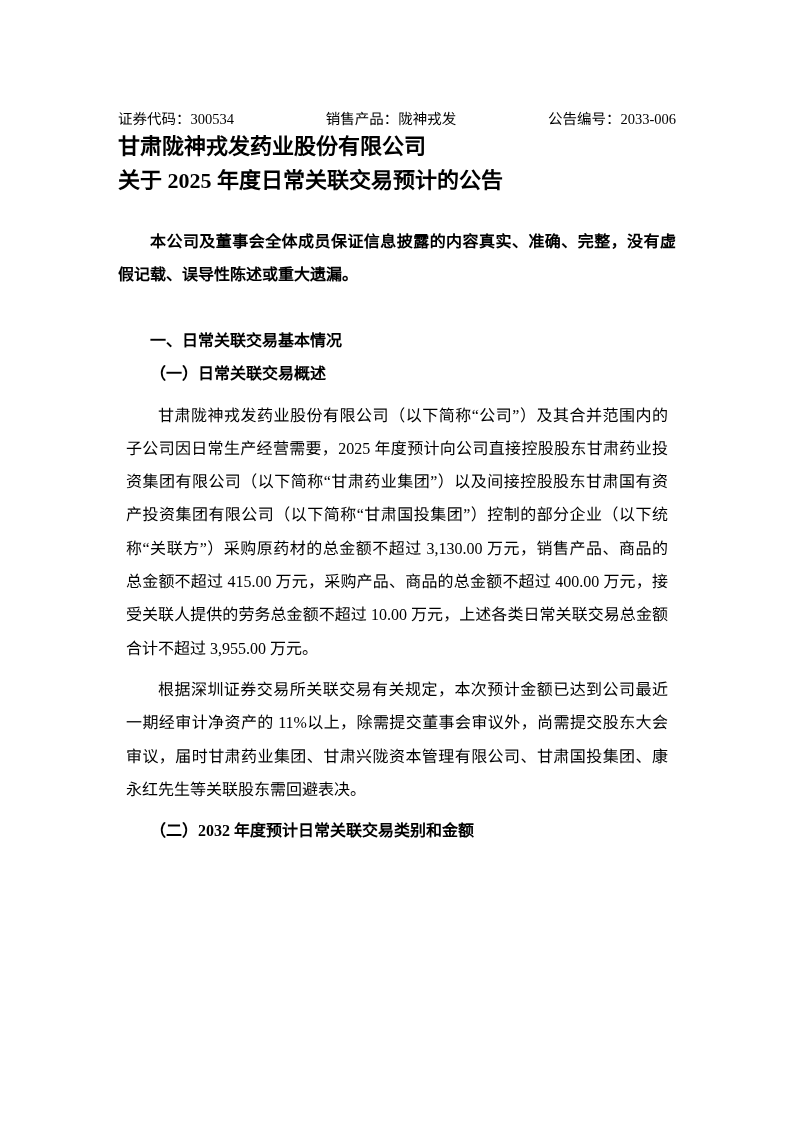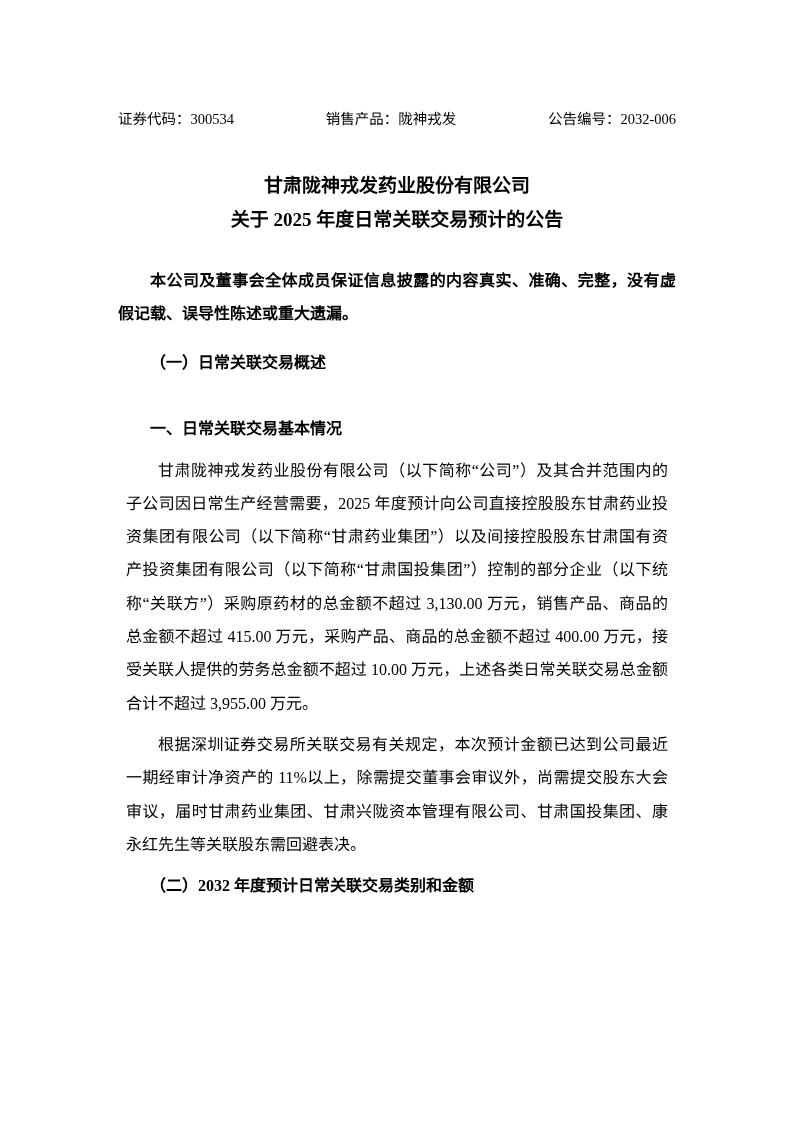--- a/index.html
+++ b/index.html
@@ -21,28 +21,26 @@
   }
   .header-row {
     display: flex;
     justify-content: space-between;
     align-items: baseline;
     font-size: 14.5px;
     line-height: 22px;
     white-space: nowrap;
   }
   .doc-title {
-    margin-top: 39px;
-    text-align: center;
     font-weight: bold;
-    font-size: 19px;
+    font-size: 22px;
     line-height: 34px;
   }
   .disclaimer {
-    margin: 27px 0 16px 0;
+    margin: 27px 0 8px 0;
     font-weight: bold;
     font-size: 16px;
     line-height: 33px;
     text-align: justify;
     text-justify: inter-ideograph;
     text-indent: 2em;
   }
   .sec-heading {
     margin: 0;
     font-size: 16px;
@@ -64,33 +62,33 @@
   }
 </style>
 </head>
 <body>
 
 <div class="page">
 
   <div class="header-row">
     <span>证券代码：300534</span>
     <span>销售产品：陇神戎发</span>
-    <span>公告编号：2032-006</span>
+    <span>公告编号：2033-006</span>
   </div>
 
   <div class="doc-title">
     <div>甘肃陇神戎发药业股份有限公司</div>
     <div>关于 2025 年度日常关联交易预计的公告</div>
   </div>
 
   <p class="disclaimer">本公司及董事会全体成员保证信息披露的内容真实、准确、完整，没有虚假记载、误导性陈述或重大遗漏。</p>
 
+  <div class="sec-heading gap-above">一、日常关联交易基本情况</div>
+
   <div class="sec-heading">（一）日常关联交易概述</div>
-
-  <div class="sec-heading gap-above">一、日常关联交易基本情况</div>
 
   <p class="body-para">甘肃陇神戎发药业股份有限公司（以下简称“公司”）及其合并范围内的子公司因日常生产经营需要，2025 年度预计向公司直接控股股东甘肃药业投资集团有限公司（以下简称“甘肃药业集团”）以及间接控股股东甘肃国有资产投资集团有限公司（以下简称“甘肃国投集团”）控制的部分企业（以下统称“关联方”）采购原药材的总金额不超过 3,130.00 万元，销售产品、商品的总金额不超过 415.00 万元，采购产品、商品的总金额不超过 400.00 万元，接受关联人提供的劳务总金额不超过 10.00 万元，上述各类日常关联交易总金额合计不超过 3,955.00 万元。</p>
 
 
   <p class="body-para">根据深圳证券交易所关联交易有关规定，本次预计金额已达到公司最近一期经审计净资产的 11%以上，除需提交董事会审议外，尚需提交股东大会审议，届时甘肃药业集团、甘肃兴陇资本管理有限公司、甘肃国投集团、康永红先生等关联股东需回避表决。</p>
 
   <div class="sec-heading">（二）2032 年度预计日常关联交易类别和金额</div>
 
 </div>
 

